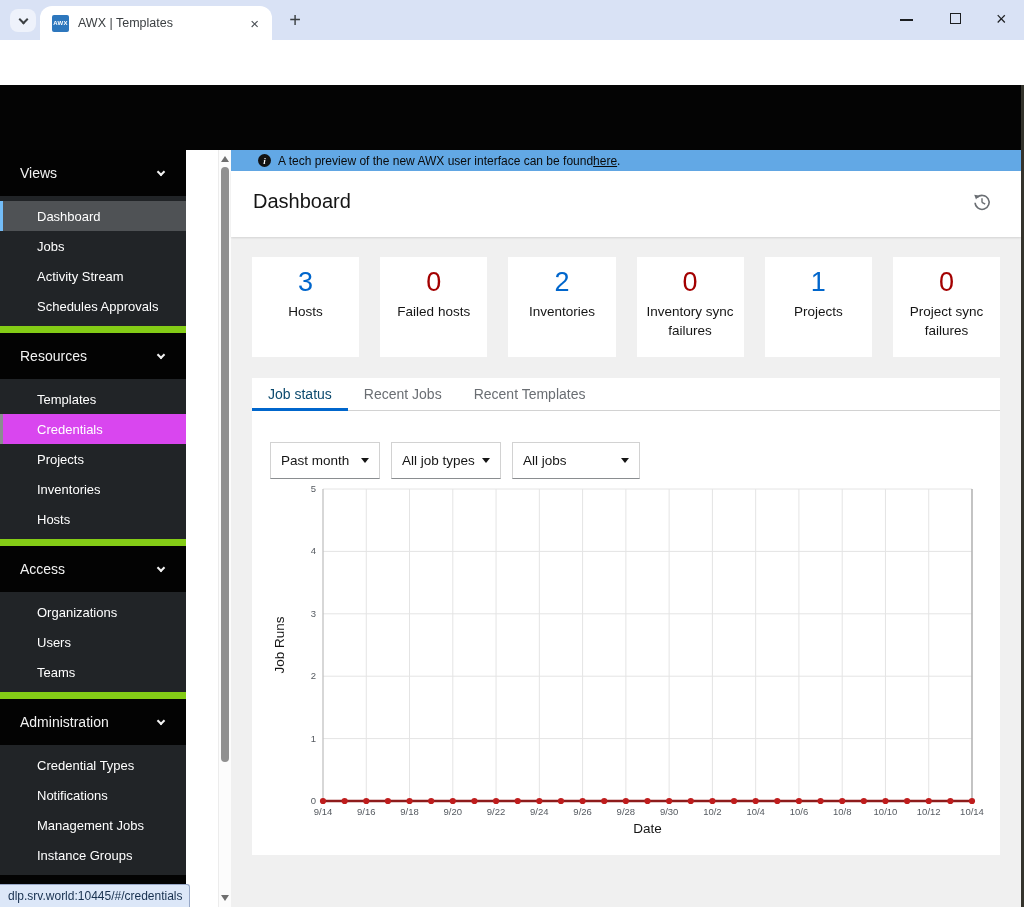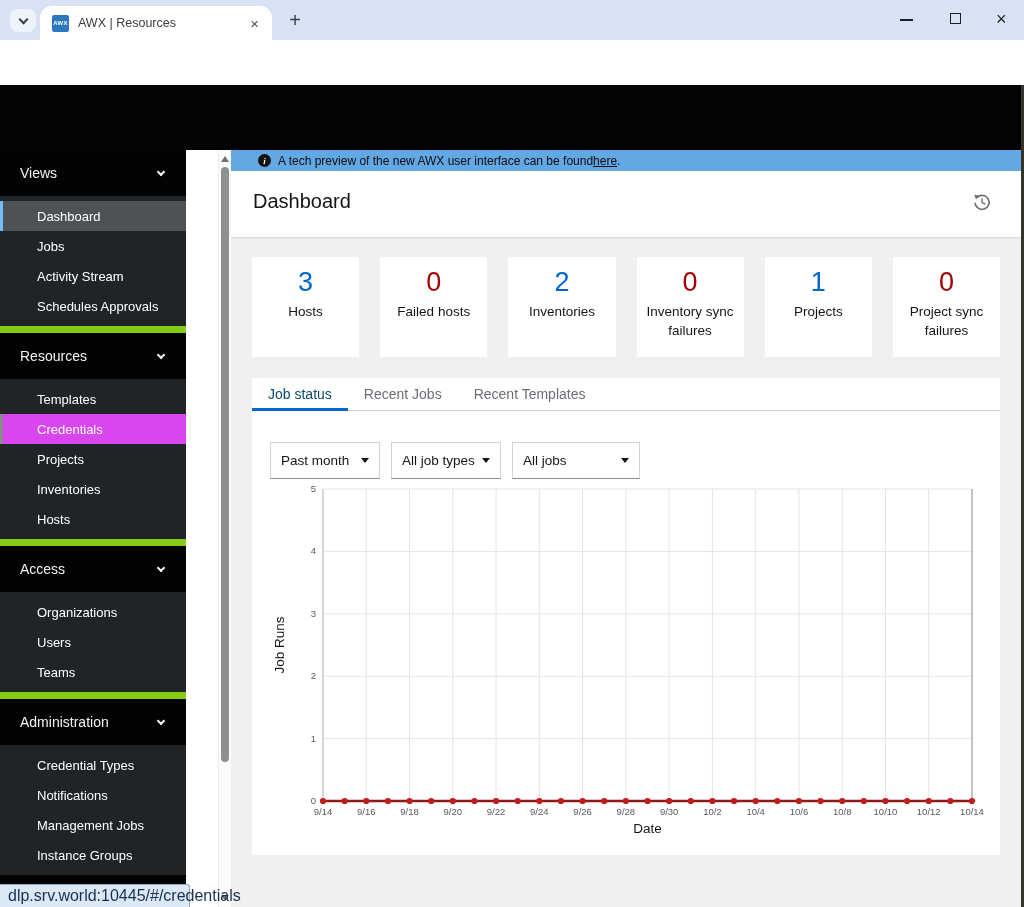--- a/index.html
+++ b/index.html
@@ -83,35 +83,35 @@
   .tab2.active{color:#0c4a6e}
   .tab2.active::after{content:'';position:absolute;left:0;right:0;bottom:-1px;height:3px;background:#0066cc}
   .filters{position:absolute;left:18px;top:64px;display:flex;gap:11px}
   .pfselect{height:37px;border:1px solid #d2d2d2;border-bottom-color:#8a8d90;background:#fff;display:flex;align-items:center;justify-content:space-between;padding:0 10px;font-size:13.5px;color:#151515;cursor:pointer}
   .pfselect .caret{border-top-color:#151515;border-left-width:4px;border-right-width:4px;border-top-width:5px}
   .chartbox{position:absolute;left:18px;top:103px;width:715px;height:364px}
   svg text{font-family:"Liberation Sans",sans-serif}
   .tick{font-size:9.5px;fill:#555a60}
   .axis-label{font-size:13.5px;fill:#151515}
 
-  .statusbar{position:absolute;left:0;bottom:0;width:190px;height:23px;background:#dce7f8;border:1px solid #97a7c6;border-left:none;border-bottom:none;border-top-right-radius:3px;font-size:16px;color:#17304f;display:flex;align-items:center;padding-left:8px;z-index:30;white-space:nowrap}
+  .statusbar{position:absolute;left:0;bottom:0;width:190px;height:23px;background:#dce7f8;border:1px solid #97a7c6;border-left:none;border-bottom:none;border-top-right-radius:3px;font-size:12px;color:#17304f;display:flex;align-items:center;padding-left:8px;z-index:30;white-space:nowrap}
   .rightedge{position:absolute;right:0;top:85px;width:3px;height:822px;background:#34332c}
 </style>
 </head>
 <body>
 
 <div class="stage">
 
   <div class="tabstrip">
     <button class="tabsearch">
         <span class="chev"></span>
       </button>
     <div class="btab">
       <span class="favicon">AWX</span>
-      <span class="tabtitle">AWX | Resources</span>
+      <span class="tabtitle">AWX | Templates</span>
       <span class="tabclose">×</span>
     </div>
     <button class="newtab">+</button>
     <span class="win-min"></span>
     <span class="win-max"></span>
     <span class="win-close">×</span>
   </div>
 
   <div class="toolbar">
     <span class="nav-back">←</span>

